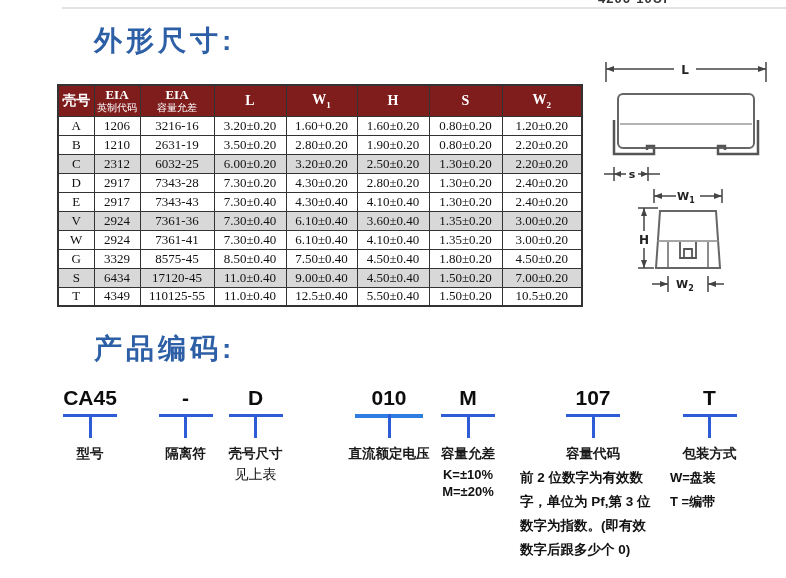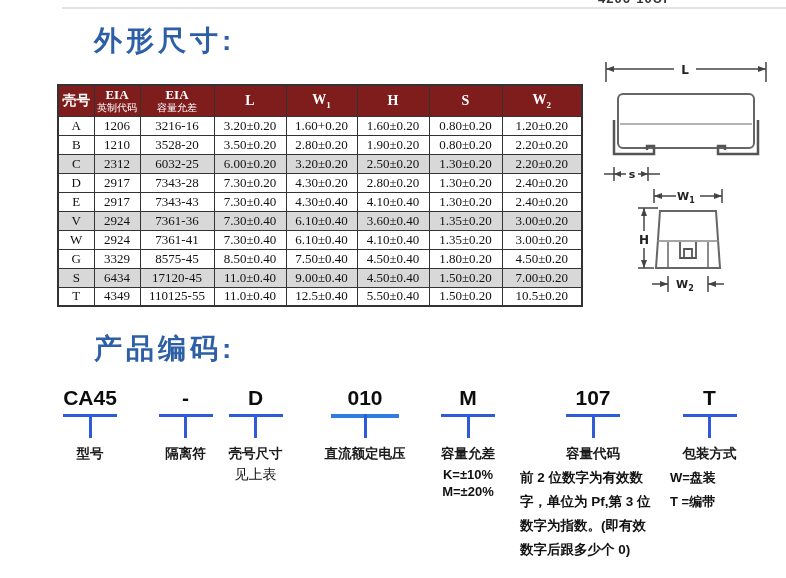--- a/index.html
+++ b/index.html
@@ -36,21 +36,21 @@
 
   
   .diagram { position:absolute; left:596px; top:56px; }
 
   
   .segments { position:absolute; left:0; top:386px; width:786px; height:180px; }
   .segment { position:absolute; text-align:center; }
   .seg0{ left:40px;  width:100px; }
   .seg1{ left:143px; width:85px;  }
   .seg2{ left:208px; width:95px;  }
-  .seg3{ left:280px; width:170px; }
+  .seg3{ left:304px; width:170px; }
   .seg4{ left:432px; width:72px;  }
   .seg5{ left:518px; width:150px; }
   .seg6{ left:662px; width:95px;  }
   .seg-code { font-size:21px; font-weight:bold; color:#0d0d0d; height:26px; line-height:24px; }
   .connector { position:relative; width:54px; height:24px; margin:2px auto 7px auto; }
   .seg3 .connector { width:68px; }
   .connector .bar  { position:absolute; top:0; left:0; right:0; height:3px; background:#2e5cd6; }
   .seg3 .connector .bar { background:#2f7de0; height:4px; }
   .connector .stem { position:absolute; top:0; bottom:0; left:50%; width:3px;
                      margin-left:-1.5px; background:#2e5cd6; }
@@ -126,21 +126,21 @@
           <td>3216-16</td>
           <td>3.20±0.20</td>
           <td>1.60+0.20</td>
           <td>1.60±0.20</td>
           <td>0.80±0.20</td>
           <td>1.20±0.20</td>
         </tr>
         <tr>
           <td>B</td>
           <td>1210</td>
-          <td>3528-20</td>
+          <td>2631-19</td>
           <td>3.50±0.20</td>
           <td>2.80±0.20</td>
           <td>1.90±0.20</td>
           <td>0.80±0.20</td>
           <td>2.20±0.20</td>
         </tr>
         <tr class="shaded">
           <td>C</td>
           <td>2312</td>
           <td>6032-25</td>

